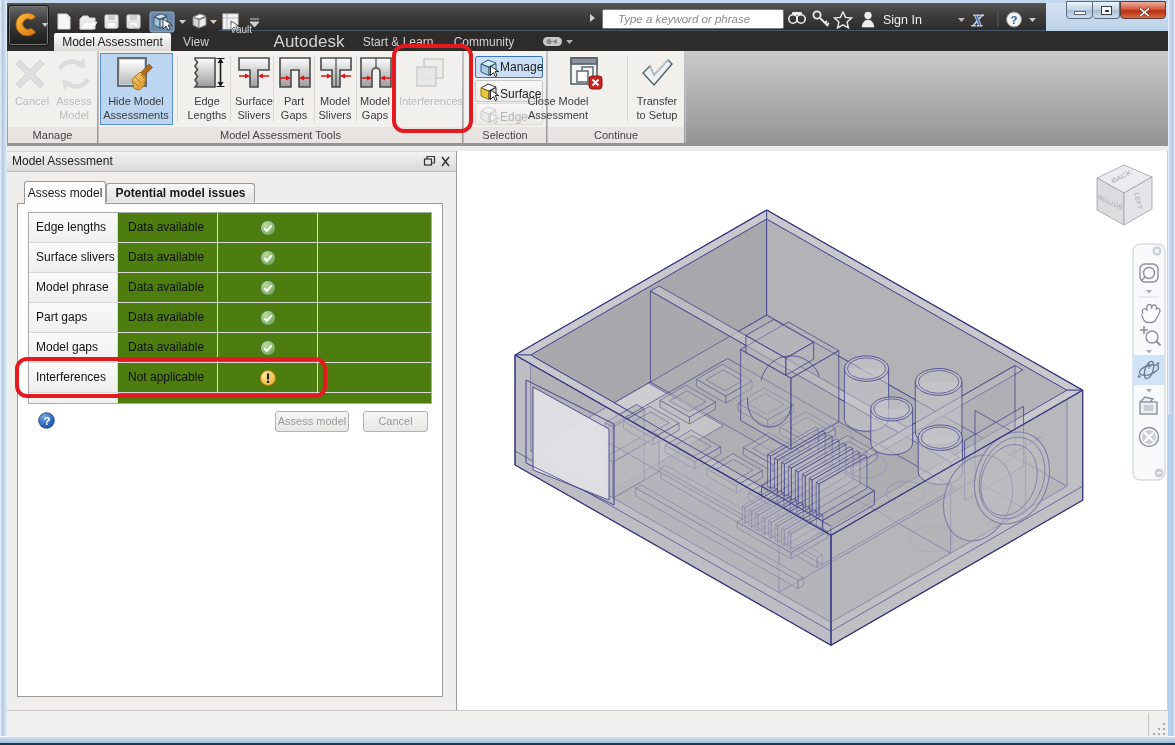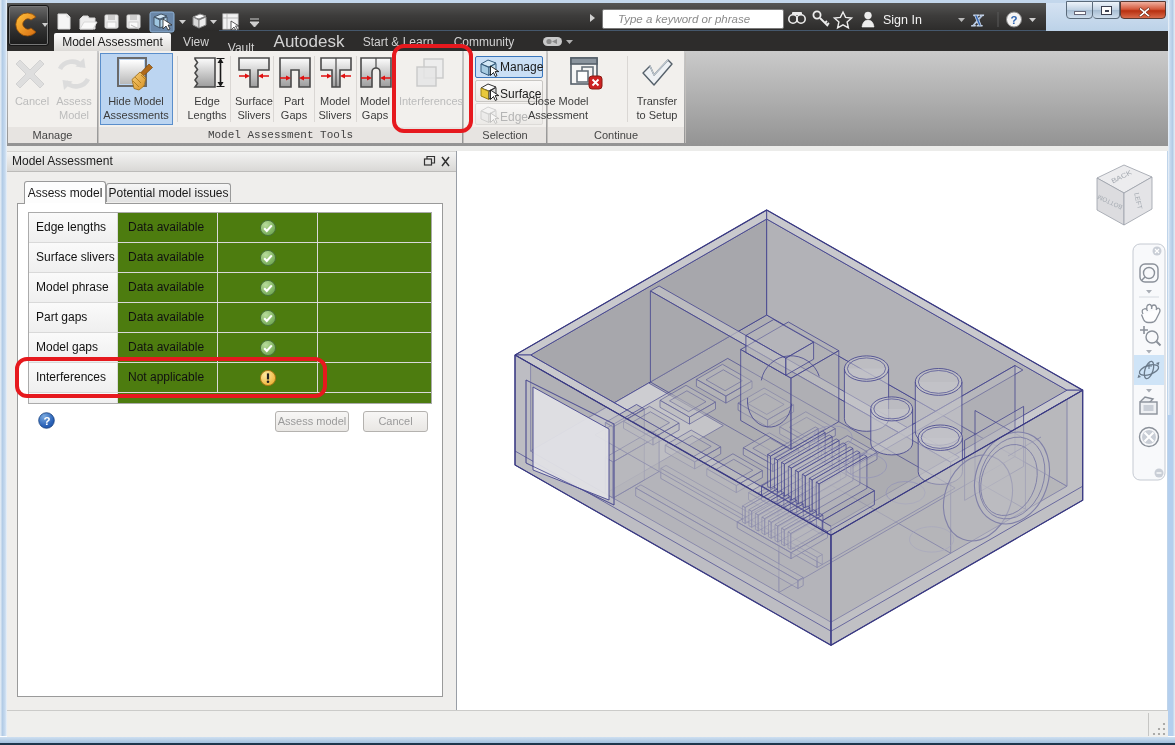--- a/index.html
+++ b/index.html
@@ -155,21 +155,21 @@
           <path d="M3 2 L8 6 L13 2 L15 4 L10 8 L15 12 L13 14 L8 10 L3 14 L1 12 L6 8 L1 4 Z" fill="#fff" stroke="#6a2a1a" stroke-width="1"></path>
         </svg>
 </div>
     </div>
   </div>
 <div class="abs" id="searchbox">Type a keyword or phrase</div>
 
 <div class="abs" id="tabs">
     <div class="abs" style="left:54px;top:33px;width:117px;height:18px;background:linear-gradient(#fdfdfd,#dcdad7);border-radius:2px 2px 0 0;font-size:12px;color:#1a1a1a;text-align:center;line-height:18px;">Model Assessment</div>
     <div class="abs" style="left:176px;top:34px;width:40px;height:17px;font-size:12px;color:#d2d2d2;text-align:center;line-height:16px;">View</div>
-    <div class="abs" style="left:219px;top:40px;width:44px;height:17px;font-size:12px;color:#d2d2d2;text-align:center;line-height:16px;">Vault</div>
+    <div class="abs" style="left:219px;top:22px;width:44px;height:17px;font-size:10px;color:#d2d2d2;text-align:center;line-height:16px;">Vault</div>
     <div class="abs" style="left:268px;top:34px;width:82px;height:17px;font-size:17px;color:#d2d2d2;text-align:center;line-height:16px;">Autodesk 360</div>
     <div class="abs" style="left:355px;top:34px;width:86px;height:17px;font-size:12px;color:#d2d2d2;text-align:center;line-height:16px;">Start &amp; Learn</div>
     <div class="abs" style="left:445px;top:34px;width:78px;height:17px;font-size:12px;color:#d2d2d2;text-align:center;line-height:16px;">Community</div>
     <svg class="abs" style="left:543px;top:37px;" width="30" height="10" viewBox="0 0 30 10">
       <rect x="0" y="0" width="19" height="9" rx="4.5" fill="#c9c9c9"></rect>
       <circle cx="6" cy="4.5" r="2.6" fill="#8a8a8a"></circle>
       <path d="M9 4.5 l5 -2.5 v5 z" fill="#8a8a8a"></path>
       <path d="M23 3 l3.5 4 3.5 -4 z" fill="#b0b0b0"></path>
     </svg>
   </div>
@@ -177,21 +177,21 @@
 <div class="abs" id="ribboncontent">
     <div class="abs rgroup" style="left:8px;width:89px;"></div>
     <div class="abs rlabel" style="left:8px;width:89px;"></div>
     <div class="abs rgroup" style="left:99px;width:363px;"></div>
     <div class="abs rlabel" style="left:99px;width:363px;"></div>
     <div class="abs rgroup" style="left:464px;width:82px;"></div>
     <div class="abs rlabel" style="left:464px;width:82px;"></div>
     <div class="abs rgroup" style="left:548px;width:136px;"></div>
     <div class="abs rlabel" style="left:548px;width:136px;"></div>
     <div class="abs rlabel" style="left:8px;width:89px;background:none;">Manage</div>
-    <div class="abs rlabel" style="left:99px;width:363px;background:none;font-family:Liberation Mono, monospace;">Model Assessment Tools</div>
+    <div class="abs rlabel" style="left:99px;width:363px;background:none;">Model Assessment Tools</div>
     <div class="abs rlabel" style="left:464px;width:82px;background:none;">Selection</div>
     <div class="abs rlabel" style="left:548px;width:136px;background:none;">Continue</div>
     <div class="abs rsep" style="left:97.5px;"></div>
     <div class="abs rsep" style="left:462.5px;"></div>
     <div class="abs rsep" style="left:546.5px;"></div>
     <div class="abs rsep" style="left:684.5px;"></div>
     <div class="abs bsep" style="left:176.5px;"></div>
     <div class="abs bsep" style="left:229.5px;"></div>
     <div class="abs bsep" style="left:272.5px;"></div>
     <div class="abs bsep" style="left:313.5px;"></div>
@@ -328,21 +328,21 @@
 <div class="abs" id="panelcontent">
     <div class="abs" id="paneltitle">Model Assessment</div>
     <svg class="abs" style="left:421px;top:155px;" width="30" height="13" viewBox="0 0 30 13">
 <g stroke="#333" fill="none" stroke-width="1.2">
         <rect x="3.5" y="4" width="7" height="6"></rect>
         <path d="M6 4 V1.5 H13.5 V8 H11"></path>
         <path d="M21 2 l7 9 M28 2 l-7 9" stroke-width="1.5"></path>
       </g>
 </svg>
     <div class="abs ptab" style="left:24px;top:181px;width:82px;height:22px;background:#fdfdfd;line-height:22px;z-index:3;">Assess model</div>
-    <div class="abs ptab" style="left:106px;top:183px;width:125px;height:19px;background:linear-gradient(#f6f6f6,#e2e2e2);line-height:19px;">Potential model issues</div>
+    <div class="abs ptab" style="left:106px;top:183px;width:149px;height:19px;background:linear-gradient(#f6f6f6,#e2e2e2);line-height:19px;font-weight:bold;">Potential model issues</div>
     <div class="abs" id="page"></div>
     <div class="abs" style="left:25px;top:203px;width:80px;height:2px;background:#fff;z-index:4;"></div>
     <div class="abs" id="mtable">
       <div class="abs trow" style="top:0px;">
         <div class="tc1">Edge lengths</div>
         <div class="tc2">Data available</div>
         <div class="tc3">
           <div class="abs" style="left:40px;top:6px;">
             <svg width="18" height="18" viewBox="0 0 18 18">
               <defs>

